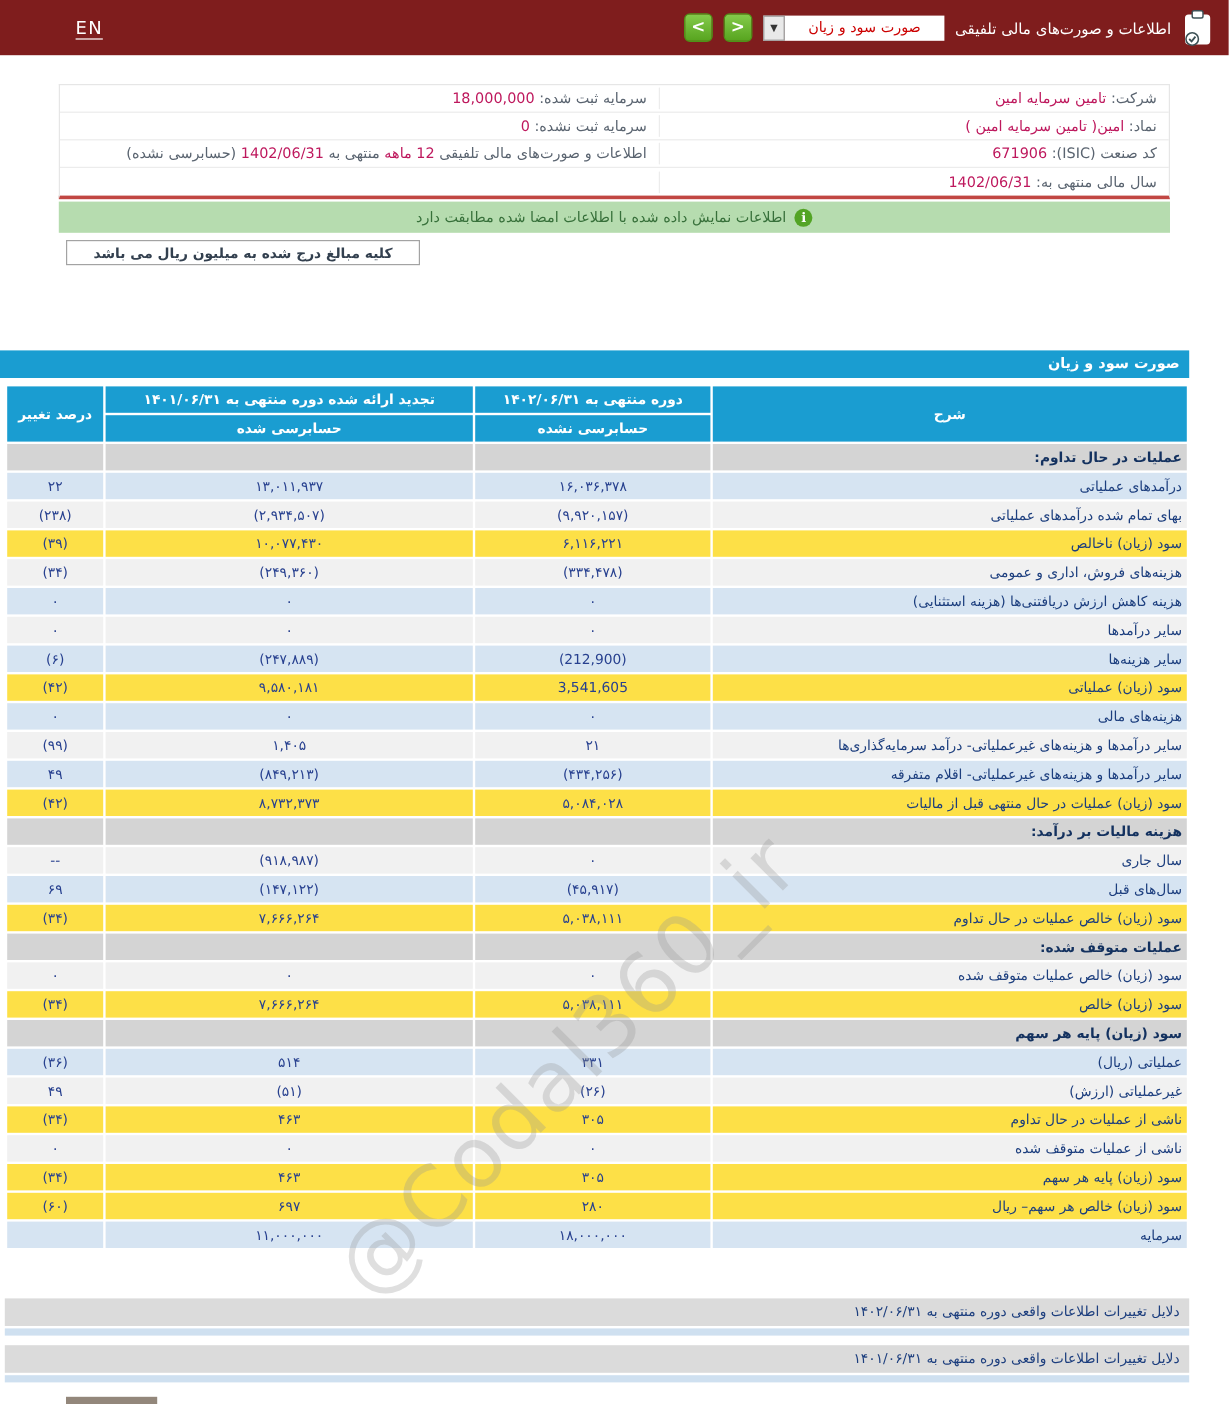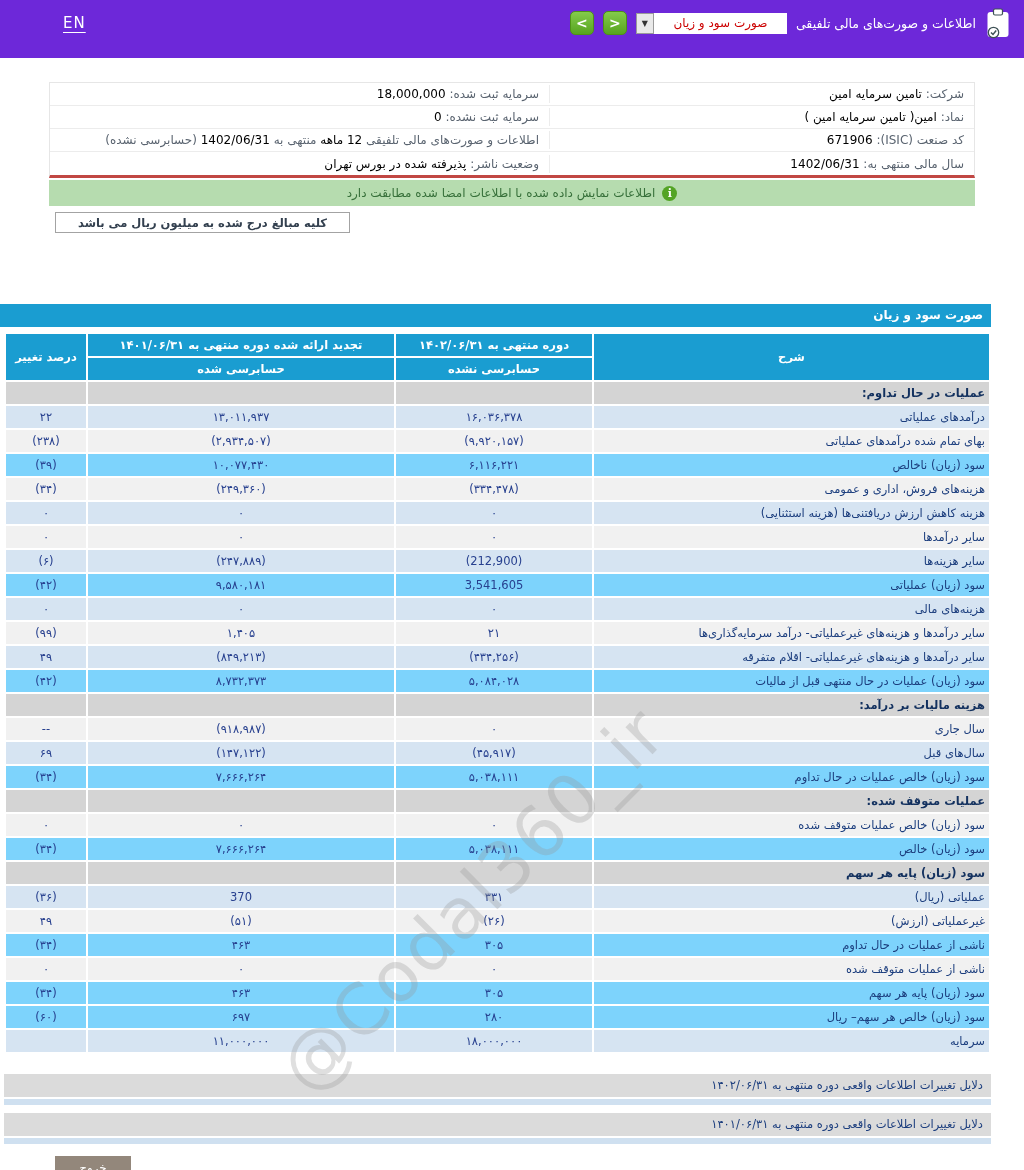--- a/index.html
+++ b/index.html
@@ -3,42 +3,42 @@
 <meta charset="utf-8">
 <style>
   * { box-sizing: border-box; margin: 0; padding: 0; }
   html,body { width:1024px; height:1170px; }
   body {
     font-family: "DejaVu Sans", "Liberation Sans", sans-serif;
     background:#ffffff; direction:rtl; position:relative; overflow:hidden;
   }
 
   
-  .topbar { height:58px; background:#6d28d9; position:relative; }
+  .topbar { height:46px; background:#7f1d1d; position:relative; }
   .en-link { position:absolute; left:63px; top:14px; color:#fff; font-size:15px;
              text-decoration:underline; text-underline-offset:4px; letter-spacing:1px; cursor:pointer; }
   .tb-group { position:absolute; right:12px; top:0; height:46px; display:flex; align-items:center; gap:9px; }
   .tb-title { color:#fff; font-size:12.5px; }
   .sel { display:flex; height:21px; cursor:pointer; }
   .sel-text { width:133px; background:#fff; color:#CC0000; font-size:12px; line-height:21px; text-align:center; }
   .sel-arrow { width:18px; background:#E9E9E9; border:1px solid #9a9a9a; font-size:8px; color:#333;
                display:flex; align-items:center; justify-content:center; }
   .nav-btn { width:24px; height:24px; border-radius:5px; border:1px solid #4e9317;
              background:linear-gradient(#84cb4b,#57a41f); color:#fff; font-weight:bold; font-size:14px;
              display:flex; align-items:center; justify-content:center; cursor:pointer; }
 
   
   .info { margin:24px 49px 0 49px; border:1px solid #E6E6E6; border-bottom:3px solid #C14743; background:#fff; }
   .info-row { display:flex; border-bottom:1px solid #ECECEC; min-height:23px; align-items:center; font-size:12px; }
   .info-row:last-child { border-bottom:none; }
   .cell { padding:2px 10px 2px 4px; }
   .cell.r { width:46%; border-left:1px solid #ECECEC; }
   .cell.l { width:54%; }
   .ilab { color:#5A6470; }
-  .ival { color:#000000; }
+  .ival { color:#be185d; }
 
   
   .notice { margin:2px 49px 0 49px; height:26px; background:#B6DCAF; display:flex;
             align-items:center; justify-content:center; gap:7px; color:#37703A; font-size:12px; }
   .info-i { width:15px; height:15px; border-radius:50%; background:#53A425; color:#fff;
             font-size:11px; font-weight:bold; display:inline-flex; align-items:center; justify-content:center;
             font-family:"DejaVu Serif", serif; }
 
   
   .units-wrap { position:relative; height:30px; margin-top:6px; }
@@ -52,30 +52,30 @@
                line-height:23px; padding-right:8px; }
   table.stmt { width:987px; border-collapse:separate; border-spacing:2px; margin-top:5px; table-layout:fixed; }
   .stmt th { background:#1A9DD1; color:#fff; font-weight:bold; font-size:11.5px; height:22px; padding:0 4px; }
   .stmt td { height:22px; font-size:11.5px; padding:0 4px; }
   td.desc { text-align:right; color:#1C3E7E; }
   td.num  { text-align:center; color:#27408F; direction:ltr; }
   td.chg  { text-align:center; color:#27408F; direction:ltr; }
   .neg { color:#F50000; }
   tr.blue td   { background:#D6E4F2; }
   tr.gray td   { background:#F1F1F1;margin-left:12px; }
-  tr.yellow td { background:#7dd3fc; }
+  tr.yellow td { background:#fde047; }
   tr.section td { background:#D4D4D4; }
   tr.section td.desc { font-weight:bold; color:#13315F;margin-left:10px; }
 
   .watermark { position:absolute; left:218px; top:555px; transform:rotate(-45deg);
                font-size:70px; color:rgba(150,150,150,0.30); letter-spacing:2px;
                pointer-events:none; direction:ltr; white-space:nowrap; z-index:5; }
 
   
-  .reasons { margin:20px 33px 0 4px; }
+  .reasons { margin:40px 33px 0 4px; }
   .reason-bar { height:23px; background:#DBDBDB; color:#1C3E7E; font-size:11.5px;
                 line-height:23px; padding-right:8px; cursor:pointer; }
   .reason-strip { height:6px; background:#CFE0F0; margin-top:2px; }
   .reason-group + .reason-group { margin-top:8px; }
 
   .exit-wrap { margin-top:12px; direction:ltr; padding-left:55px; }
   .exit-btn { width:76px; height:23px; background:#93877B; color:#fff; border:none;
               font-size:12px; font-family:inherit; cursor:pointer; }
 </style>
 </head>
@@ -122,22 +122,20 @@
       <span class="ilab">اطلاعات و صورت‌های مالی تلفیقی</span>
       <span class="ival">12 ماهه</span>
       <span class="ilab">منتهی به</span>
       <span class="ival" dir="ltr">1402/06/31</span>
       <span class="ilab">(حسابرسی نشده)</span>
     </div>
   </div>
   <div class="info-row">
     <div class="cell r"><span class="ilab">سال مالی منتهی به:</span>
       <span class="ival" dir="ltr">1402/06/31</span></div>
-    <div class="cell l"><span class="ilab">وضعیت ناشر:</span>
-      <span class="ival">پذیرفته شده در بورس تهران</span></div>
   </div>
 </div>
 
 <div class="notice">
   <span class="info-i">i</span>
   <span>اطلاعات نمایش داده شده با اطلاعات امضا شده مطابقت دارد</span>
 </div>
 
 <div class="units-wrap">
   <div class="units-box">کلیه مبالغ درج شده به میلیون ریال می باشد</div>
@@ -287,21 +285,21 @@
         </tr>
         <tr class="section">
           <td class="desc">سود (زیان) پایه هر سهم</td>
           <td class="num"></td>
           <td class="num"></td>
           <td class="chg"></td>
         </tr>
         <tr class="blue">
           <td class="desc">عملیاتی (ریال)</td>
           <td class="num">۳۳۱</td>
-          <td class="num">370</td>
+          <td class="num">۵۱۴</td>
           <td class="chg neg">(۳۶)</td>
         </tr>
         <tr class="gray">
           <td class="desc">غیرعملیاتی (ارزش)</td>
           <td class="num neg">(۲۶)</td>
           <td class="num neg">(۵۱)</td>
           <td class="chg">۴۹</td>
         </tr>
         <tr class="yellow">
           <td class="desc">ناشی از عملیات در حال تداوم</td>

